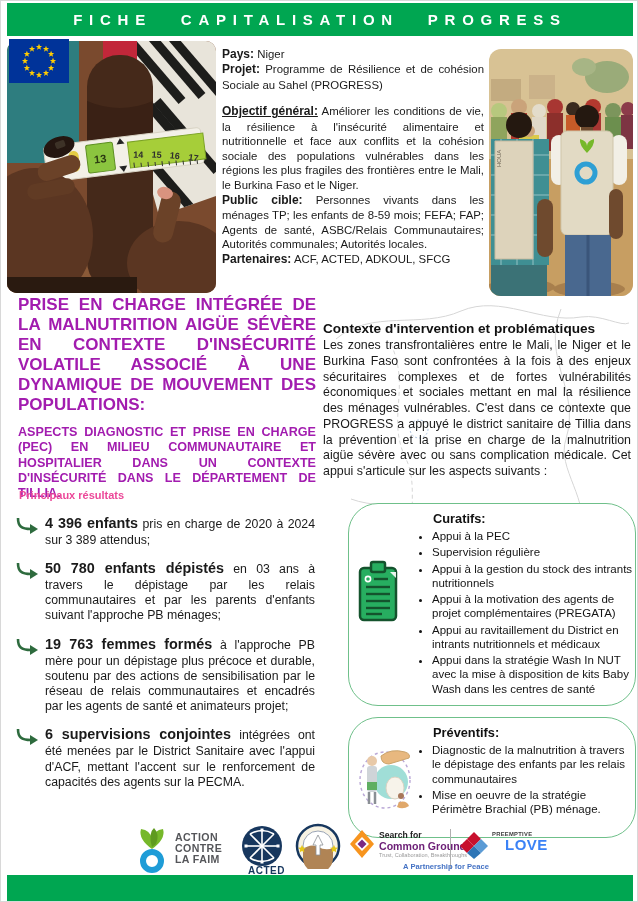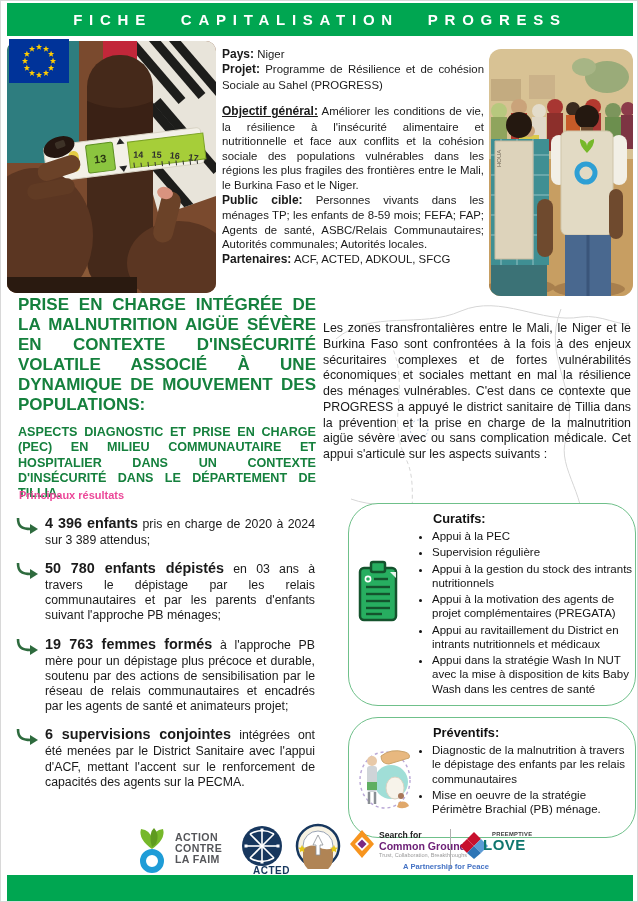--- a/index.html
+++ b/index.html
@@ -20,21 +20,21 @@
   .photo-right{left:488px;top:48px;width:144px;height:247px;border-radius:12px;}
 
   
   .info{position:absolute;left:221px;top:46px;width:262px;font-size:11.4px;line-height:1.28;color:#1a1a1a;text-align:justify;}
   .info p{margin:0;}
   .info .mb{margin-bottom:12px;}
   .lbl{font-weight:bold;font-size:12px;}
   .lbl.u{text-decoration:underline;}
 
   
-  .maintitle{position:absolute;left:17px;top:294px;width:298px;color:#15803d;}
+  .maintitle{position:absolute;left:17px;top:294px;width:298px;color:#a21caf;}
   .maintitle .t1{font-size:17px;font-weight:bold;line-height:1.18;text-align:justify;margin:0;}
   .maintitle .t2{font-size:12.6px;font-weight:bold;line-height:1.2;text-align:justify;margin:10px 0 0 0;}
 
   
   .ctx{position:absolute;left:322px;top:320px;width:308px;z-index:2;}
   .ctx h3{margin:0 0 2px 0;font-size:13.6px;color:#111;}
   .ctx p{margin:0;font-size:12.4px;line-height:1.27;text-align:justify;color:#1a1a1a;}
   .mapsvg{position:absolute;left:330px;top:298px;z-index:1;opacity:.85;}
 
   
@@ -50,27 +50,27 @@
   .gbox.curatifs{top:502px;height:203px;}
   .gbox.preventifs{top:716px;height:121px;}
   .gbox h4{position:absolute;left:84px;top:7px;margin:0;font-size:12.8px;color:#111;}
   .gbox ul{position:absolute;left:70px;top:25px;width:204px;margin:0;padding:0 0 0 13px;font-size:11.5px;line-height:1.24;color:#141414;}
   .gbox li{margin-bottom:2px;}
   .boxicon{position:absolute;}
 
   
   .logos{position:absolute;left:0;top:820px;width:638px;height:54px;z-index:2;}
   .acf-text{position:absolute;left:174px;top:11px;font-size:10.6px;font-weight:bold;color:#55565a;line-height:1.05;letter-spacing:.4px;}
-  .acted-label{position:absolute;left:252px;top:44px;width:46px;text-align:left;font-size:10px;font-weight:bold;color:#17375e;letter-spacing:.5px;}
+  .acted-label{position:absolute;left:238px;top:44px;width:46px;text-align:right;font-size:10px;font-weight:bold;color:#17375e;letter-spacing:.5px;}
   .sfcg-l1{position:absolute;left:378px;top:9px;font-size:8.6px;font-weight:bold;color:#222;}
   .sfcg-l2{position:absolute;left:378px;top:19px;font-size:10.6px;font-weight:bold;color:#6d2077;}
   .sfcg-l3{position:absolute;left:378px;top:31px;font-size:5.6px;color:#9a9a9a;}
   .divline{position:absolute;left:449px;top:8px;width:1px;height:40px;background:#b0b0b0;}
   .pl-l1{position:absolute;left:491px;top:10px;font-size:5.8px;font-weight:bold;color:#3a3a3a;letter-spacing:.3px;}
-  .pl-l2{position:absolute;left:482px;top:15px;font-size:15px;font-weight:bold;color:#0f766e;letter-spacing:.5px;}
+  .pl-l2{position:absolute;left:504px;top:15px;font-size:15px;font-weight:bold;color:#3b82f6;letter-spacing:.5px;}
   .partnership{position:absolute;left:360px;top:41px;width:170px;text-align:center;font-size:7.6px;font-weight:bold;color:#4472c4;}
 </style>
 </head>
 <body>
 
 <div class="page">
 
   <div class="topbar">
     <span>FICHE CAPITALISATION PROGRESS</span>
   </div>
@@ -260,20 +260,21 @@
     <g fill="none" stroke="#cfcfcf" stroke-width="1">
       <path d="M5,40 C40,10 90,30 130,12 C170,-5 210,25 250,18 C270,15 290,28 298,24"></path>
       <path d="M60,45 C80,90 55,120 75,160 C90,190 70,230 95,260" stroke-dasharray="4,3"></path>
       <path d="M230,10 C210,60 250,90 235,140 C225,170 260,200 250,240"></path>
       <path d="M20,200 C60,215 120,195 180,215 C230,230 270,210 298,222"></path>
     </g>
     <circle cx="88" cy="130" r="9" fill="none" stroke="#9fb8d8" stroke-width="1" stroke-dasharray="2,2"></circle>
   </svg>
 
   <div class="ctx">
+    <h3>Contexte d'intervention et problématiques</h3>
     <p>Les zones transfrontalières entre le Mali, le Niger et le Burkina Faso sont confrontées à la fois à des enjeux sécuritaires complexes et de fortes vulnérabilités économiques et sociales mettant en mal la résilience des ménages vulnérables. C'est dans ce contexte que PROGRESS a appuyé le district sanitaire de Tillia dans la prévention et la prise en charge de la malnutrition aigüe sévère avec ou sans complication médicale. Cet appui s'articule sur les aspects suivants :</p>
   </div>
 
   <div class="results">
     <h3>Principaux résultats</h3>
 
     <div class="ritem">
       <span class="arr">
         <svg width="24" height="18" viewBox="0 0 24 18">
             <path d="M3,1 C3,9 6,12 16,12" fill="none" stroke="#2e6b3e" stroke-width="2.6"></path>

